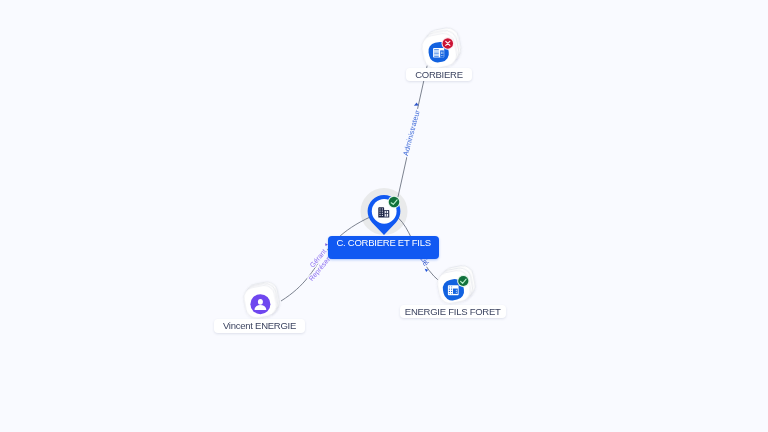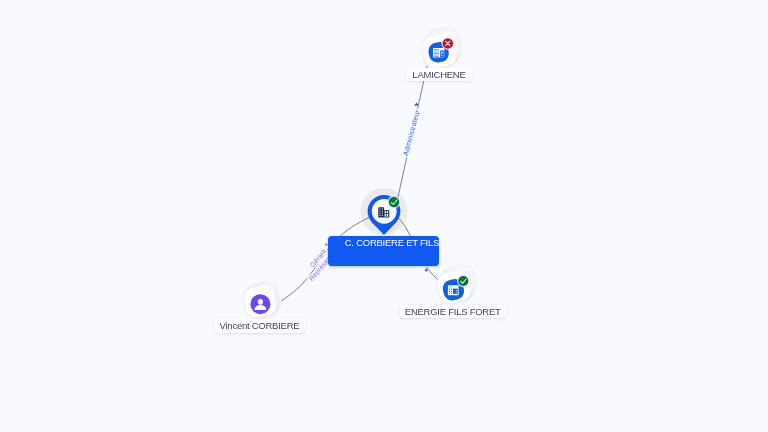--- a/index.html
+++ b/index.html
@@ -4,21 +4,21 @@
 <style>
   html,body{margin:0;padding:0;}
   body{width:768px;height:432px;background:#f9faff;font-family:"Liberation Sans",sans-serif;overflow:hidden;}
   #canvas{position:relative;width:768px;height:432px;background:#f9faff;}
   svg.layer{position:absolute;left:0;top:0;width:768px;height:432px;overflow:visible;}
   svg text{-webkit-font-smoothing:antialiased;}
   .node-label{position:absolute;background:#ffffff;border-radius:4px;color:#3c4460;
      font-size:9.5px;letter-spacing:-0.25px;white-space:nowrap;line-height:13.4px;height:13.4px;text-align:center;
      box-shadow:0 1px 2.5px rgba(60,70,110,.14);}
   .main-label{position:absolute;background:#1159f2;border-radius:4px;color:#ffffff;
-     font-size:9.5px;letter-spacing:-0.25px;white-space:nowrap;line-height:13.8px;height:30px;text-align:right;
+     font-size:9.5px;letter-spacing:-0.25px;white-space:nowrap;line-height:13.8px;height:23px;text-align:center;
      box-shadow:0 1px 2.5px rgba(17,89,242,.32);}
 </style>
 </head>
 <body>
 
 <div id="canvas">
 
   <svg class="layer" viewBox="0 0 768 432">
 
     <circle cx="384" cy="211.5" r="23.5" fill="#e9eaeb"></circle>
@@ -137,18 +137,18 @@
       <path d="M 328.0 244.6 l -3.0 -1.4 l 0.6 2.9 z" fill="#7a5fd8"></path>
     </g>
     <g>
       <text x="411.0" y="242.6" transform="rotate(60.1 411.0 242.6)" font-family="Liberation Sans, sans-serif" font-size="7.9" fill="#2b4fc8" stroke="#f9faff" stroke-width="2.6" paint-order="stroke">Associé</text>
       <path d="M 428.2 269.8 l -3.5 -1.1 l 1.5 3.2 z" fill="#1b4fd8"></path>
     </g>
   </svg>
 
   <div id="nodes">
     <div class="main-label" style="left:328.2px;top:235.8px;width:110.9px">C. CORBIERE ET FILS</div>
-    <div class="node-label" style="left:406.3px;top:67.5px;width:65.3px">LAMICHENE</div>
+    <div class="node-label" style="left:406.3px;top:67.5px;width:65.3px">CORBIERE</div>
     <div class="node-label" style="left:399.5px;top:304.7px;width:106.4px">ENERGIE FILS FORET</div>
-    <div class="node-label" style="left:213.9px;top:319.4px;width:91.2px">Vincent CORBIERE</div>
+    <div class="node-label" style="left:213.9px;top:319.4px;width:91.2px">Vincent ENERGIE</div>
   </div>
 
 </div>
 
 </body></html>

